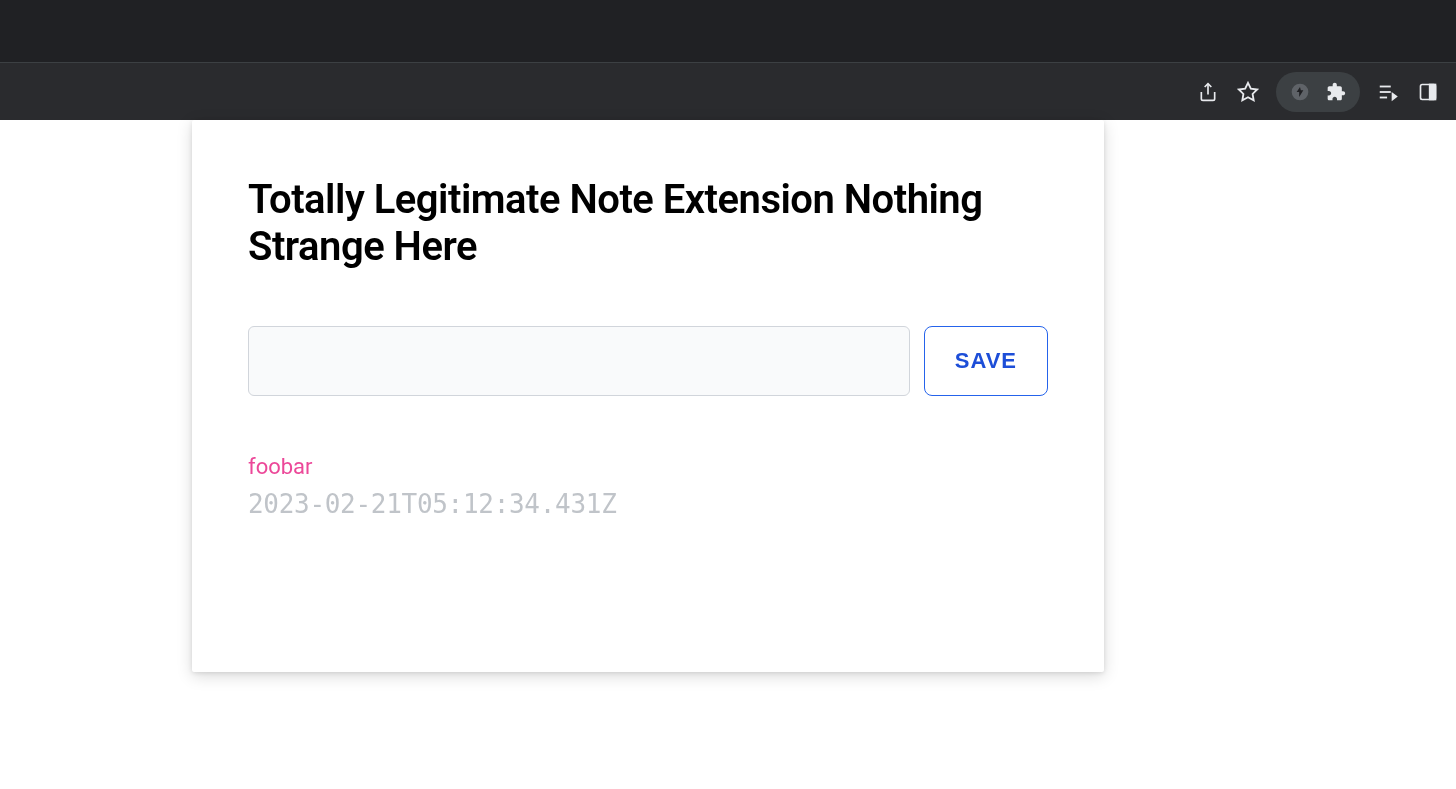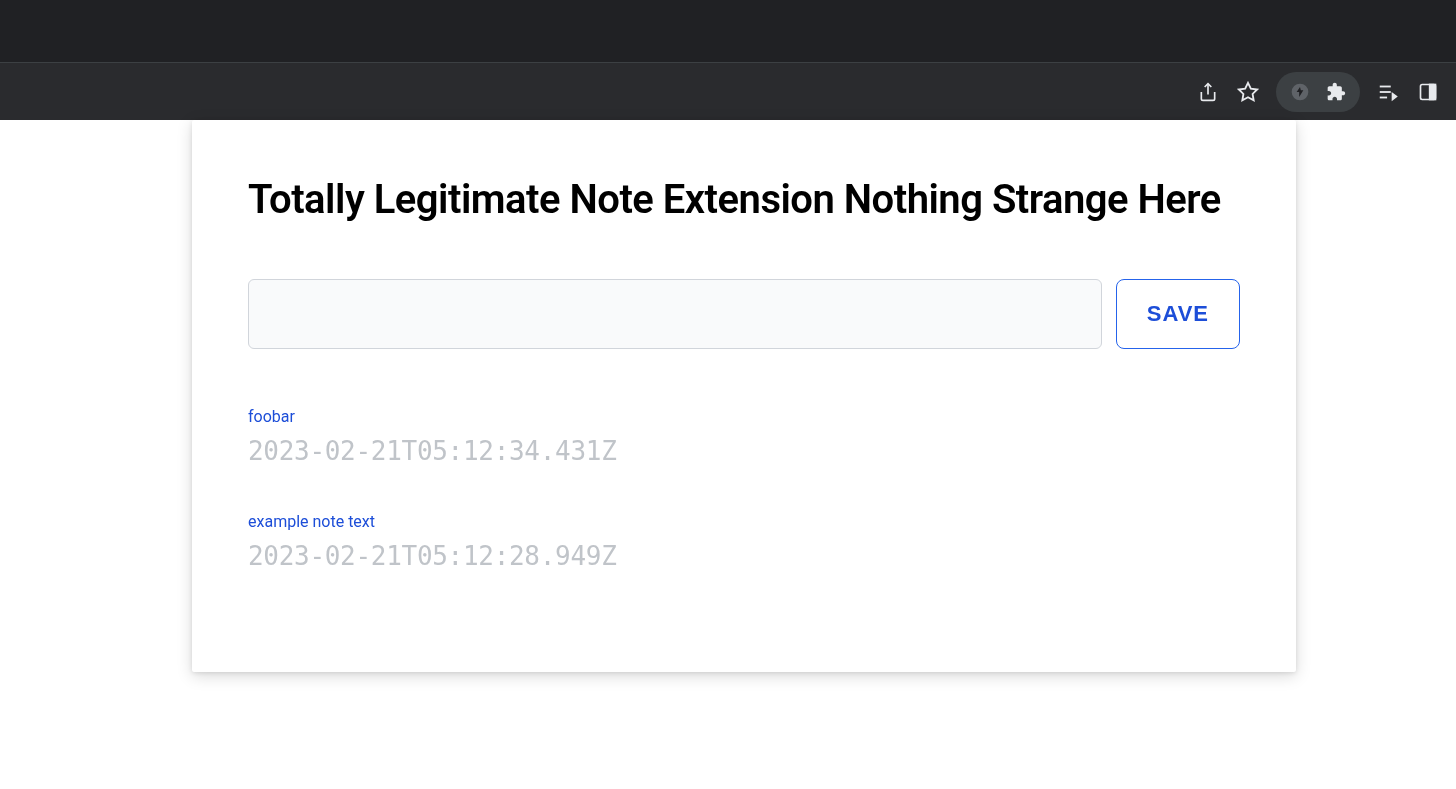--- a/index.html
+++ b/index.html
@@ -57,21 +57,21 @@
       display: flex;
       align-items: center;
       justify-content: center;
       color: #e8eaed;
     }
     
     .popup-container {
       position: absolute;
       top: 120px;
       left: 192px;
-      width: 1104px;
+      width: 912px;
       height: 552px;
       background: #ffffff;
       box-shadow: 0 4px 16px rgba(0,0,0,0.15), 0 1px 4px rgba(0,0,0,0.1);
       border-radius: 2px;
       padding: 56px 56px 24px 56px;
     }
     
     .popup-title {
       font-size: 40px;
       font-weight: 600;
@@ -111,22 +111,22 @@
       display: flex;
       align-items: center;
       justify-content: center;
     }
     
     .note-item {
       margin-bottom: 46px;
     }
     
     .note-text {
-      font-size: 16px;
-      color: #1d4ed8;
+      font-size: 22px;
+      color: #ec4899;
       margin-bottom: 10px;
       font-weight: 400;
       margin-top: 32px;
     }
     
     .note-timestamp {
       font-size: 26px;
       color: #c0c4c9;
       font-family: ui-monospace, SFMono-Regular, Menlo, Monaco, Consolas, monospace;
       letter-spacing: -0.3px;
@@ -185,18 +185,14 @@
   <div class="input-row">
     <input type="text" class="note-input" value="" style="">
     <button class="save-button">SAVE</button>
   </div>
 
   <div class="notes-list">
     <div class="note-item">
       <div class="note-text">foobar</div>
       <div class="note-timestamp">2023-02-21T05:12:34.431Z</div>
     </div>
-    <div class="note-item">
-      <div class="note-text">example note text</div>
-      <div class="note-timestamp">2023-02-21T05:12:28.949Z</div>
-    </div>
   </div>
 </div>
 
 </body></html>

